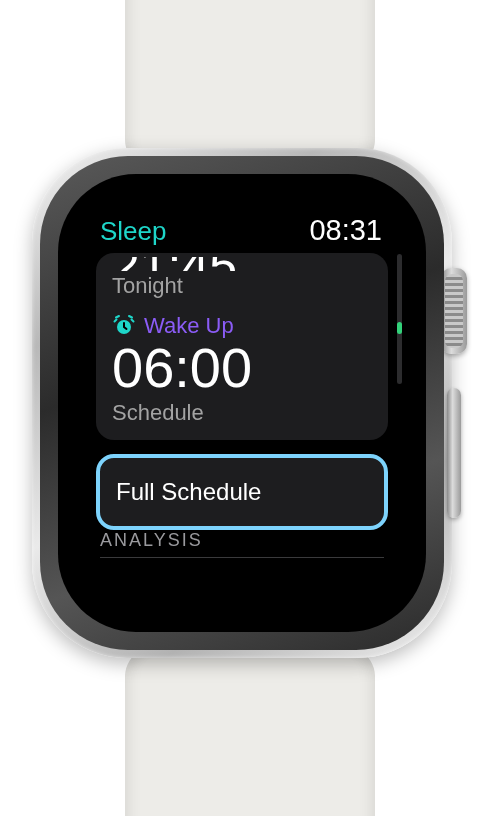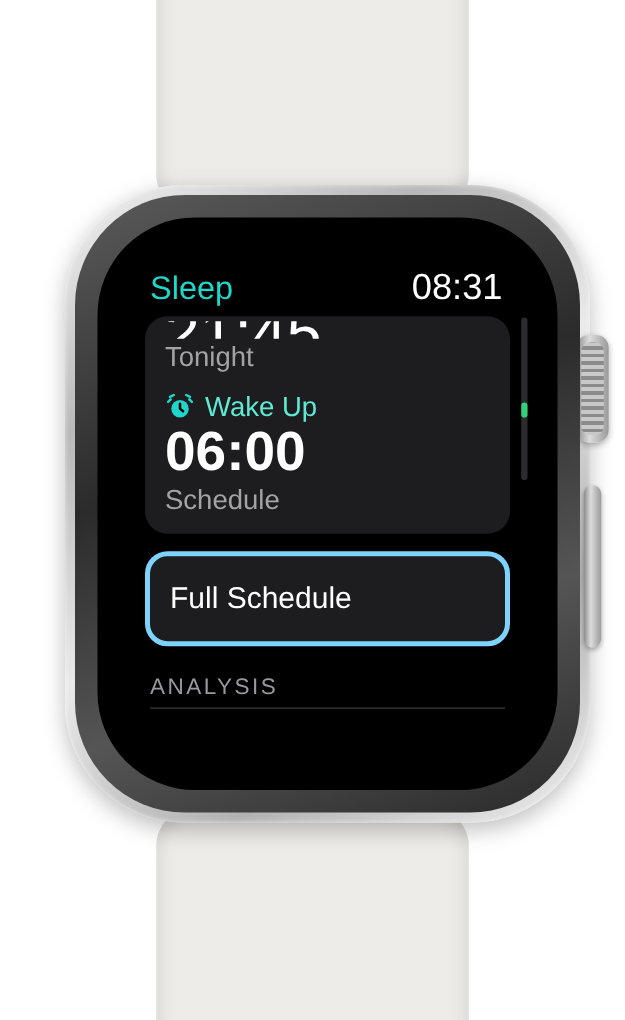--- a/index.html
+++ b/index.html
@@ -32,21 +32,21 @@
     height: 220px;
     border-radius: 60px 60px 0 0 / 40px 40px 0 0;
     box-shadow: inset 0 6px 12px rgba(0,0,0,0.05),
                 inset 8px 0 12px rgba(0,0,0,0.04),
                 inset -8px 0 12px rgba(0,0,0,0.04);
   }
 
   
   .case {
     position: absolute;
-    left: 52px;
+    left: 32px;
     top: 148px;
     width: 420px;
     height: 510px;
     border-radius: 95px;
     background: linear-gradient(145deg, #f4f4f4, #b8b8b8 25%, #eaeaea 50%, #b2b2b2 75%, #f0f0f0);
     box-shadow: 0 6px 18px rgba(0,0,0,0.25),
                 inset 0 0 4px rgba(255,255,255,0.6);
   }
   .case-inner {
     position: absolute;
@@ -141,52 +141,51 @@
     color: #a3a3a3;
     font-size: 22px;
     font-weight: 400;
     margin-top: 2px;
   }
   .wake-row {
     display: flex;
     align-items: center;
     gap: 8px;
     margin-top: 14px;
-    color: #5eead4;
+    color: #8b5cf6;
     font-size: 22px;
     font-weight: 500;
   }
   .alarm-icon {
     width: 24px; height: 24px;
     flex: 0 0 24px;
   }
   .big-time {
     color: #fff;
-    font-size: 44px;
-    font-weight: 700;
+    font-size: 56px;
+    font-weight: 400;
     line-height: 1.05;
     margin-top: 0px;
   }
 
   
   .card-full {
     background: #1d1d1f;
     border-radius: 18px;
     padding: 20px 16px;
     margin-top: 14px;
     color: #fff;
     font-size: 24px;
     font-weight: 400;
     position: relative;
     border: 4px solid #7dd3fc;
   }
 
   
   .analysis {
-    margin-top: 22px;
     padding: 0 4px;
   }
   .analysis .label {
     color: #9a9a9e;
     font-size: 18px;
     letter-spacing: 2px;
     font-weight: 400;
   }
   .analysis hr {
     border: none;

